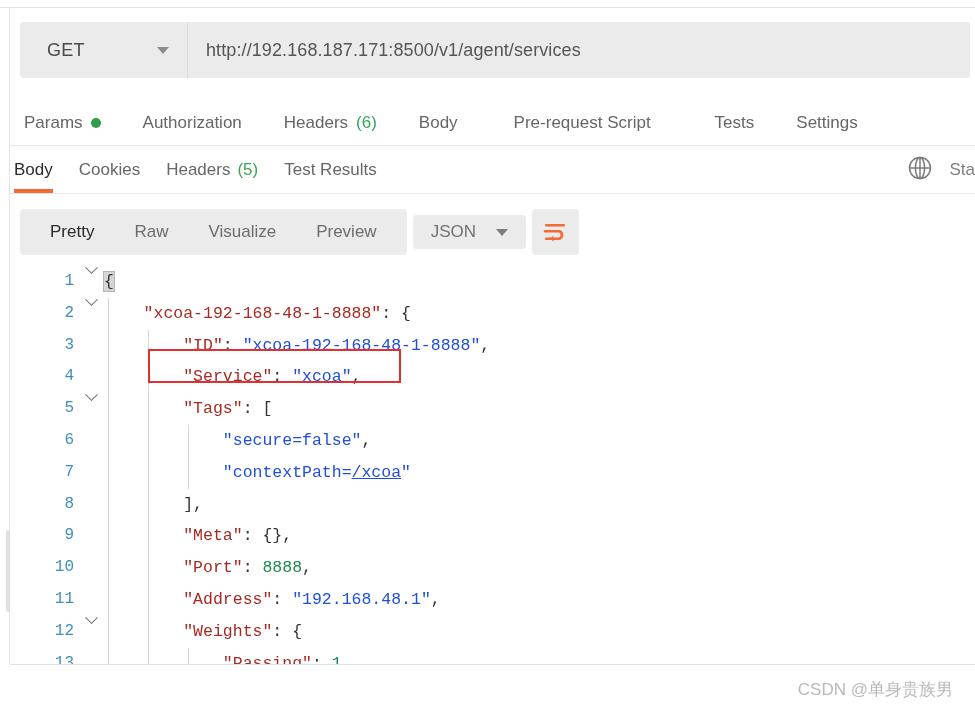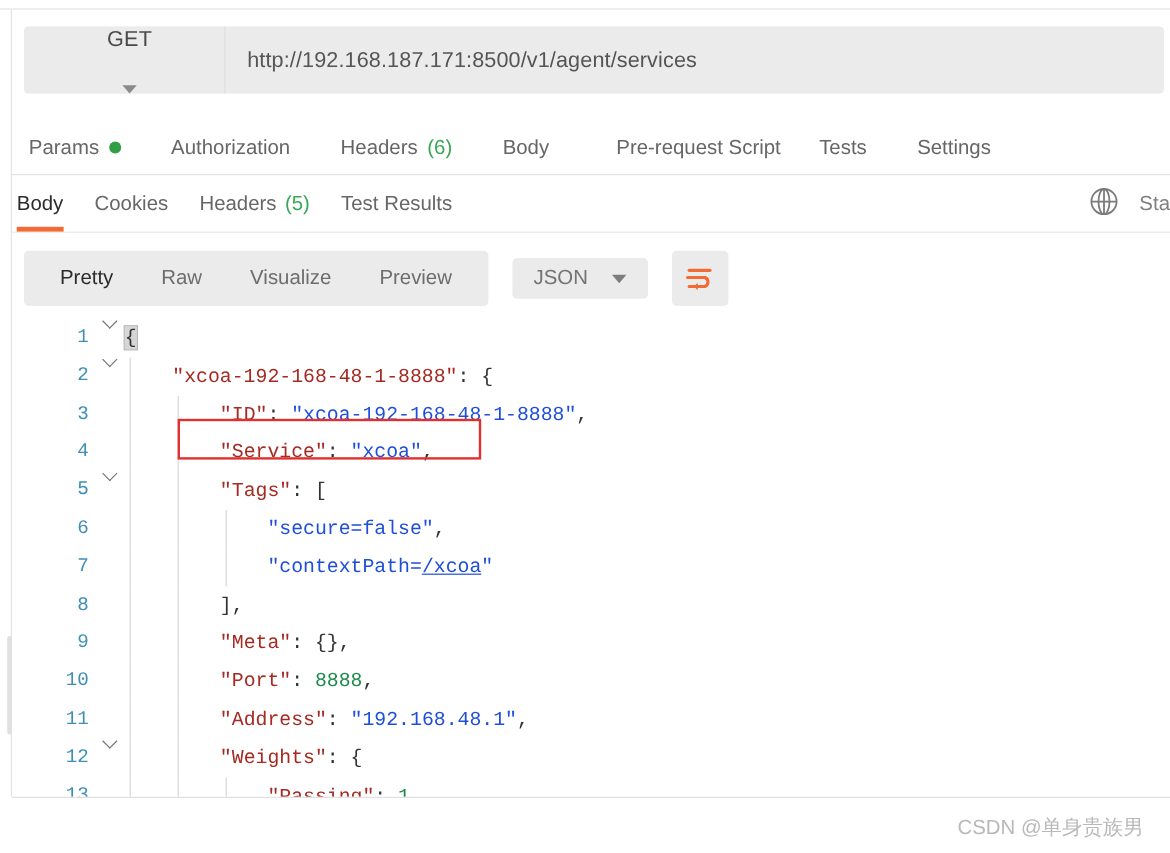--- a/index.html
+++ b/index.html
@@ -53,21 +53,20 @@
   }
   .method-box {
     width: 168px;
     display: flex;
     align-items: center;
     justify-content: space-between;
     padding: 0 18px 0 27px;
     border-right: 1px solid #dcdcdc;
     background: #ebebeb;
     cursor: pointer;
-    flex-direction: column;
   }
   .method-label {
     font-size: 18px;
     color: #4a4a4a;
     letter-spacing: .2px;
   }
   .caret-down {
     width: 0; height: 0;
     border-left: 6px solid transparent;
     border-right: 6px solid transparent;
@@ -163,21 +162,21 @@
     white-space: nowrap;
     overflow: hidden;
   }
 
   
   .fmt-bar {
     position: absolute;
     left: 20px; top: 209px;
     display: flex;
     align-items: center;
-    gap: 20px;
+    gap: 6px;
   }
   .fmt-group {
     display: flex;
     align-items: center;
     background: #ebebeb;
     border-radius: 4px;
     height: 46px;
     padding: 0 10px;
   }
   .fmt-btn {
@@ -344,21 +343,21 @@
     <div class="req-tab" style="margin-left:42px">
       <span>Headers</span>
       <span class="cnt">(6)</span>
     </div>
     <div class="req-tab" style="margin-left:42px">
       <span>Body</span>
     </div>
     <div class="req-tab" style="margin-left:56px">
       <span>Pre-request Script</span>
     </div>
-    <div class="req-tab" style="margin-left:32px">
+    <div class="req-tab" style="margin-left:64px">
       <span>Tests</span>
     </div>
     <div class="req-tab" style="margin-left:42px">
       <span>Settings</span>
     </div>
   </div>
 
   <div class="res-tabs">
     <div class="res-tabs-inner">
       <div class="res-tab active" style="margin-left:4px">

